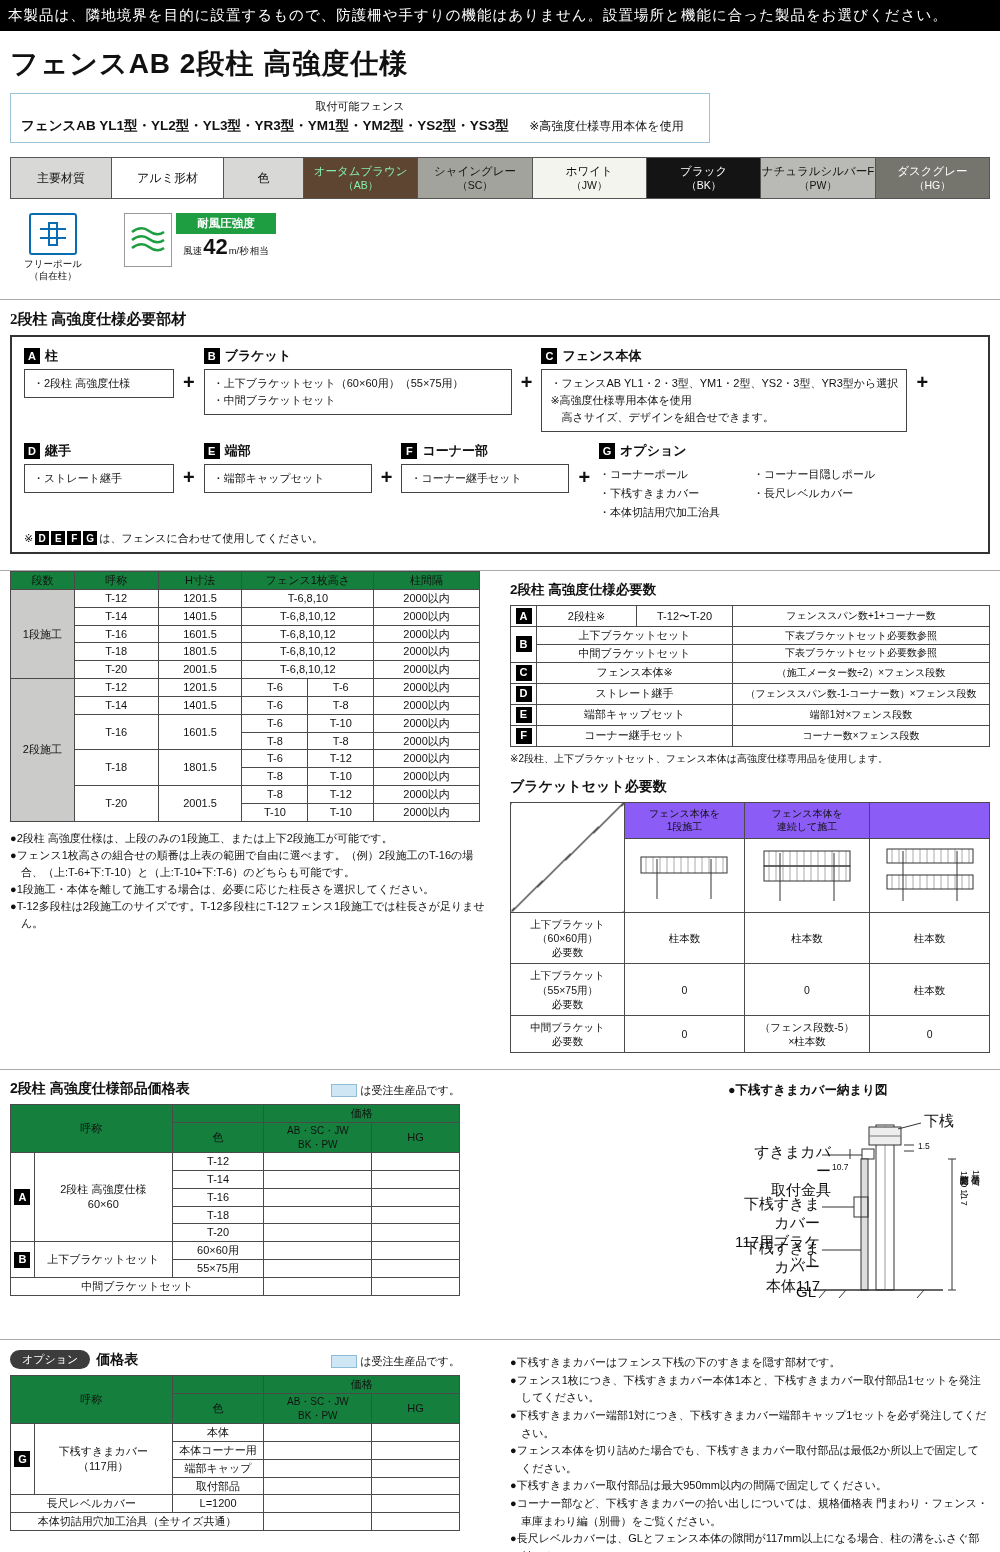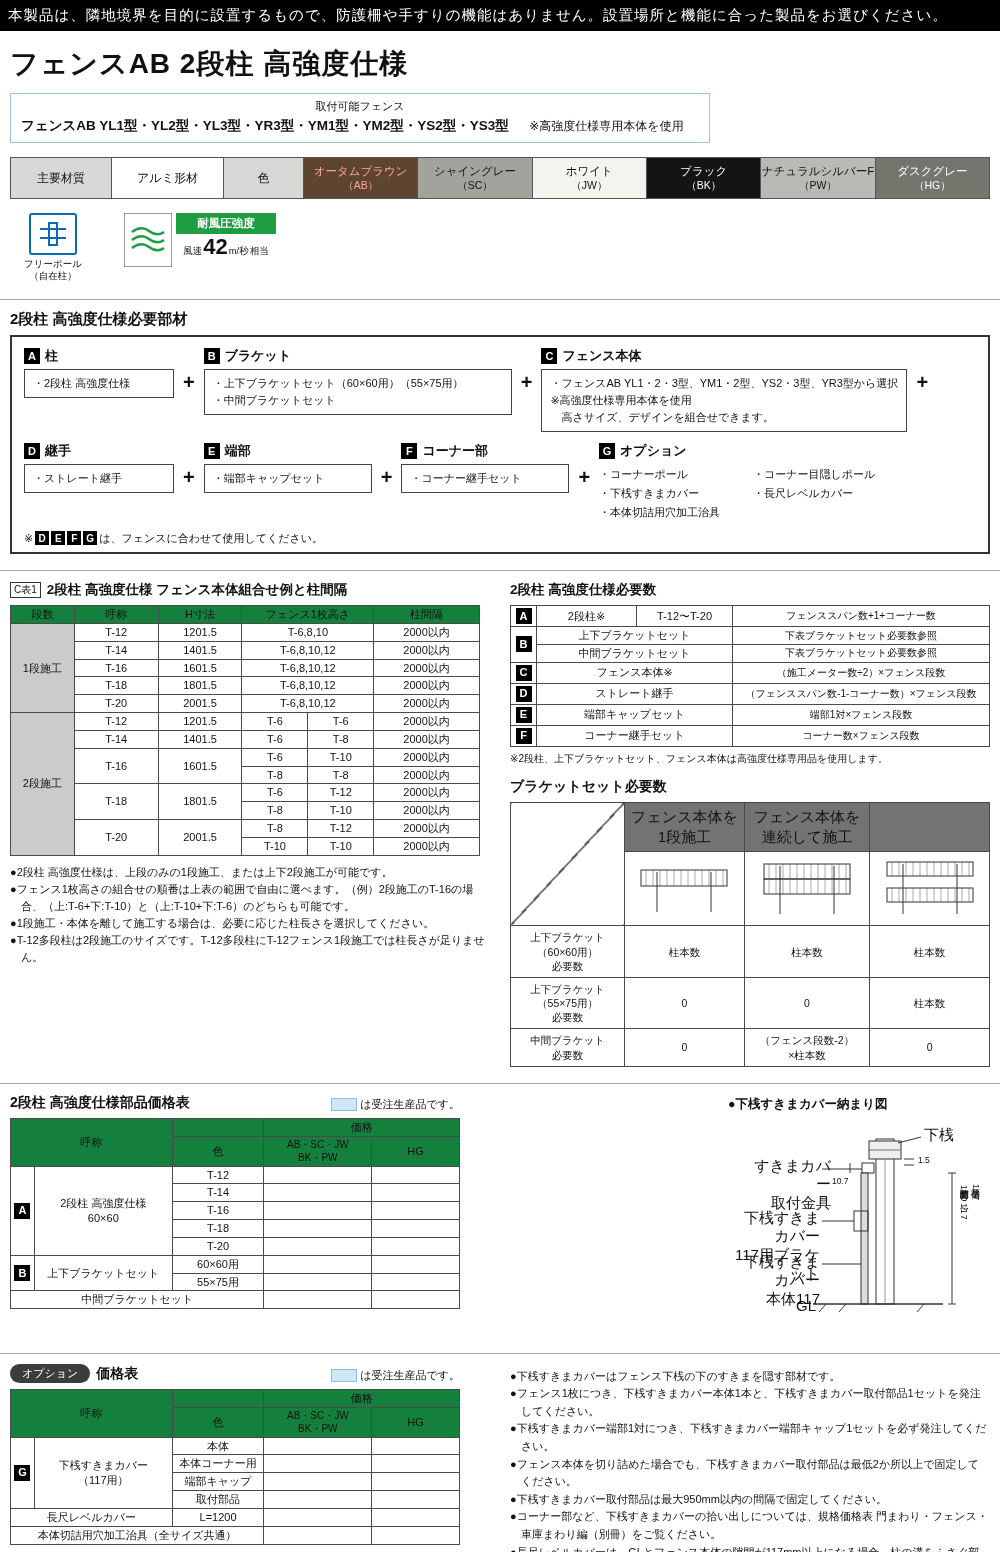--- a/index.html
+++ b/index.html
@@ -33,21 +33,21 @@
   .fp-label { font-size:9.5px; margin-top:3px; line-height:1.3; }
   .windbadge { display:flex; align-items:stretch; gap:4px; }
   .wind-icon { width:48px; height:54px; border:1px solid #999; display:flex; align-items:center; justify-content:center; background:#fff; }
   .wind-right { width:100px; }
   .wind-title { background:#1e9e40; color:#fff; font-size:11.5px; font-weight:bold; text-align:center; padding:3px 0; }
   .wind-val { display:flex; align-items:baseline; justify-content:center; gap:1px; margin-top:2px; }
   .wv-sm { font-size:9.5px; }
   .wv-num { font-size:22px; font-weight:bold; line-height:1; }
 
   .rule { border-top:1px solid #aaa; margin:16px 0 0; }
-  .sec-title { font-size:15px; font-weight:bold; margin:10px 10px 6px; }
+  .sec-title { font-size:15px; font-weight:bold; margin:10px 10px 6px;font-family:Liberation Serif, serif; }
 
   .parts-box { border:2px solid #333; margin:0 10px; padding:10px 12px 6px; }
   .parts-row { display:flex; align-items:flex-start; margin-bottom:10px; }
   .part-head { display:flex; align-items:center; gap:5px; margin-bottom:4px; }
   .letter { display:inline-flex; min-width:16px; height:16px; padding:0 1px; background:#000; color:#fff; font-size:11px; font-weight:bold; align-items:center; justify-content:center; }
   .letter.sm { min-width:14px; height:14px; font-size:10px; }
   .part-name { font-size:13px; font-weight:bold; }
   .part-body { border:1px solid #444; padding:5px 8px; font-size:11px; line-height:1.55; }
   .part-body.noborder { border:none; padding:2px 0 0; }
   .g-grid { display:grid; grid-template-columns:150px 150px; column-gap:4px; row-gap:2px; }
@@ -72,21 +72,21 @@
   .note-line { padding-left:1em; text-indent:-1em; }
 
   .needs-tbl { width:100%; }
   .needs-tbl .lc { width:26px; padding:2px; }
   .needs-tbl .nc { font-size:11px; }
   .needs-tbl .dc { font-size:10px; }
   .mini-note { font-size:10px; margin:5px 0 12px; }
 
   .bracket-title { margin-bottom:6px; font-size:14px; font-weight:bold; }
   .bracket-tbl { width:100%; }
-  .bracket-tbl th { background:#737373; font-size:15px; padding:4px 2px; }
+  .bracket-tbl th { background:#8b5cf6; font-size:10px; padding:4px 2px; }
   .bracket-tbl td { font-size:10.5px; padding:4px 2px; }
   .diag-cell { background:linear-gradient(to bottom right, transparent 49.5%, #4a4a4a 49.5%, #4a4a4a 50.5%, transparent 50.5%); }
   .illus { height:68px; }
 
   .tbl-title-row { display:flex; align-items:flex-end; margin:10px 0 6px; width:450px; }
   .tbl-title-row .tbl-title { font-size:14px; }
   .legend { display:flex; align-items:center; margin-left:auto; font-size:11px; gap:3px; }
   .legend-swatch { width:26px; height:13px; background:#cfe7f4; border:1px solid #8fbcd6; display:inline-block; }
   .opt-pill { background:#3c3c3c; color:#fff; font-size:11px; padding:2px 12px; border-radius:10px; margin-right:6px; }
 
@@ -118,21 +118,21 @@
   <div>
     <span class="compat-models">フェンスAB YL1型・YL2型・YL3型・YR3型・YM1型・YM2型・YS2型・YS3型</span>
     <span class="compat-note">※高強度仕様専用本体を使用</span>
   </div>
 </div>
 
 <div class="matbar">
   <div class="mat-cell mat-label">主要材質</div>
   <div class="mat-cell mat-value">アルミ形材</div>
   <div class="mat-cell mat-label2">色</div>
-  <div class="mat-cell color-cell" style="background: rgb(93, 69, 49); color: #fca5a5;">
+  <div class="mat-cell color-cell" style="background: rgb(93, 69, 49); color: #86efac;">
     <span class="color-name">オータムブラウン</span>
     <span class="color-code">（AB）</span>
   </div>
   <div class="mat-cell color-cell" style="background: rgb(163, 163, 157); color: rgb(17, 17, 17);">
     <span class="color-name">シャイングレー</span>
     <span class="color-code">（SC）</span>
   </div>
   <div class="mat-cell color-cell" style="background: rgb(244, 244, 239); color: rgb(17, 17, 17);">
     <span class="color-name">ホワイト</span>
     <span class="color-code">（JW）</span>
@@ -274,24 +274,20 @@
     <span class="letter sm">F</span>
     <span class="letter sm">G</span>
     <span>は、フェンスに合わせて使用してください。</span>
   </div>
 </div>
 
 <div class="rule"></div>
 
 <div class="cols">
   <div class="col-left">
-    <div class="t1-title-row">
-      <span class="ctag">C表1</span>
-      <span class="tbl-title">2段柱 高強度仕様 フェンス本体組合せ例と柱間隔</span>
-    </div>
     <table class="tbl c-tbl">
       <colgroup>
           <col style="width:64px">
           <col style="width:84px">
           <col style="width:84px">
           <col style="width:66px">
           <col style="width:66px">
           <col style="width:106px">
         </colgroup>
       <tbody>
@@ -513,21 +509,21 @@
 （55×75用）
 必要数</td>
         <td>0</td>
         <td>0</td>
         <td>柱本数</td>
       </tr>
       <tr>
         <td class="pre">中間ブラケット
 必要数</td>
         <td>0</td>
-        <td class="pre">（フェンス段数-2）
+        <td class="pre">（フェンス段数-5）
 ×柱本数</td>
         <td>0</td>
       </tr>
     </tbody>
       </table>
   </div>
 </div>
 
 <div class="rule"></div>
 

